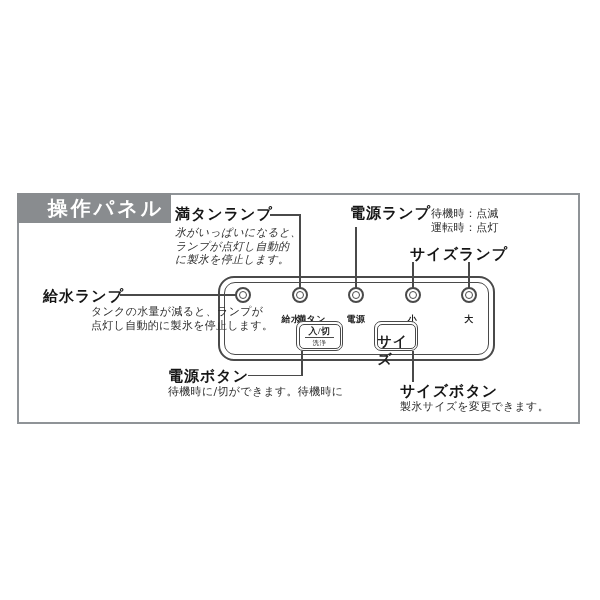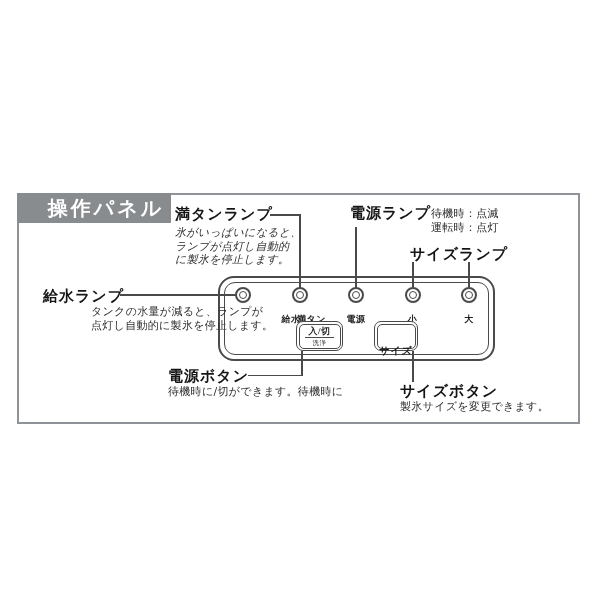--- a/index.html
+++ b/index.html
@@ -55,21 +55,21 @@
     border:1.5px solid #4a4a4a;border-radius:7px;background:#fff;
   }
   .panel-btn .btn-inner{
     position:absolute;left:1.5px;top:1.5px;right:1.5px;bottom:1.5px;
     border:1px solid #4a4a4a;border-radius:5px;
     display:flex;flex-direction:column;align-items:center;justify-content:center;font-family:Liberation Serif, serif;
   }
   .btn-top{font-size:9px;font-weight:bold;line-height:10px;letter-spacing:0.5px;}
   .btn-divider{width:72%;height:1px;background:#4a4a4a;margin:1px 0;}
   .btn-sub{font-size:6.5px;line-height:7px;letter-spacing:0.5px;}
-  .btn-single{font-size:10px;font-weight:bold;letter-spacing:1px;margin-top:30px;}
+  .btn-single{font-size:14px;font-weight:bold;letter-spacing:1px;margin-top:30px;}
 </style>
 </head>
 <body>
 
 <div class="screen">
 
   <div class="frame"></div>
 
   <div class="title-label">操作パネル</div>
 

